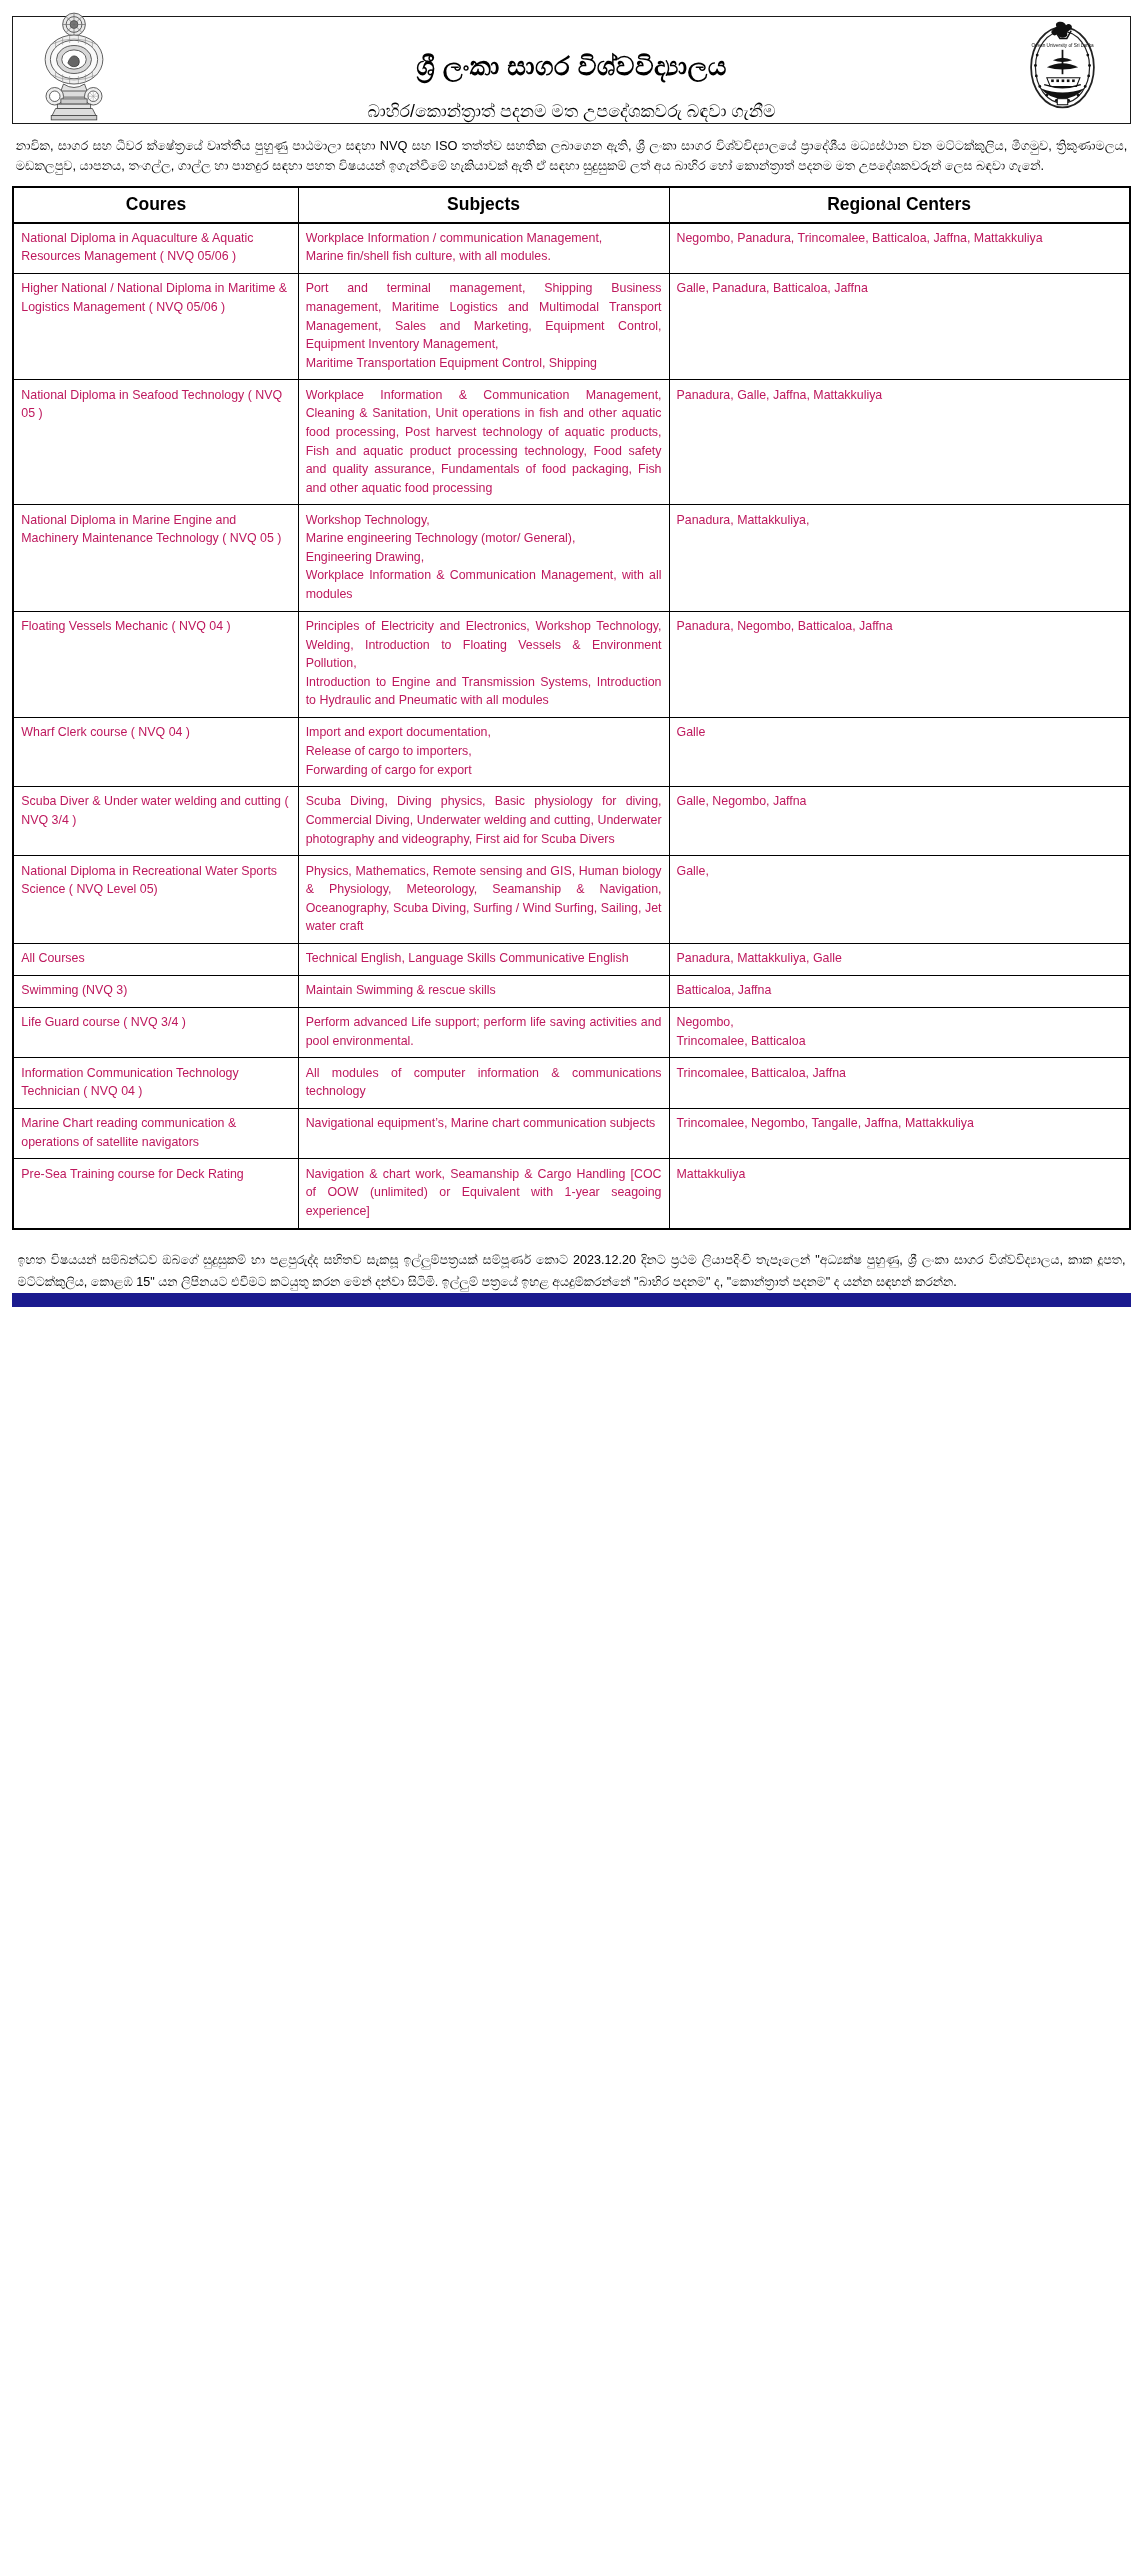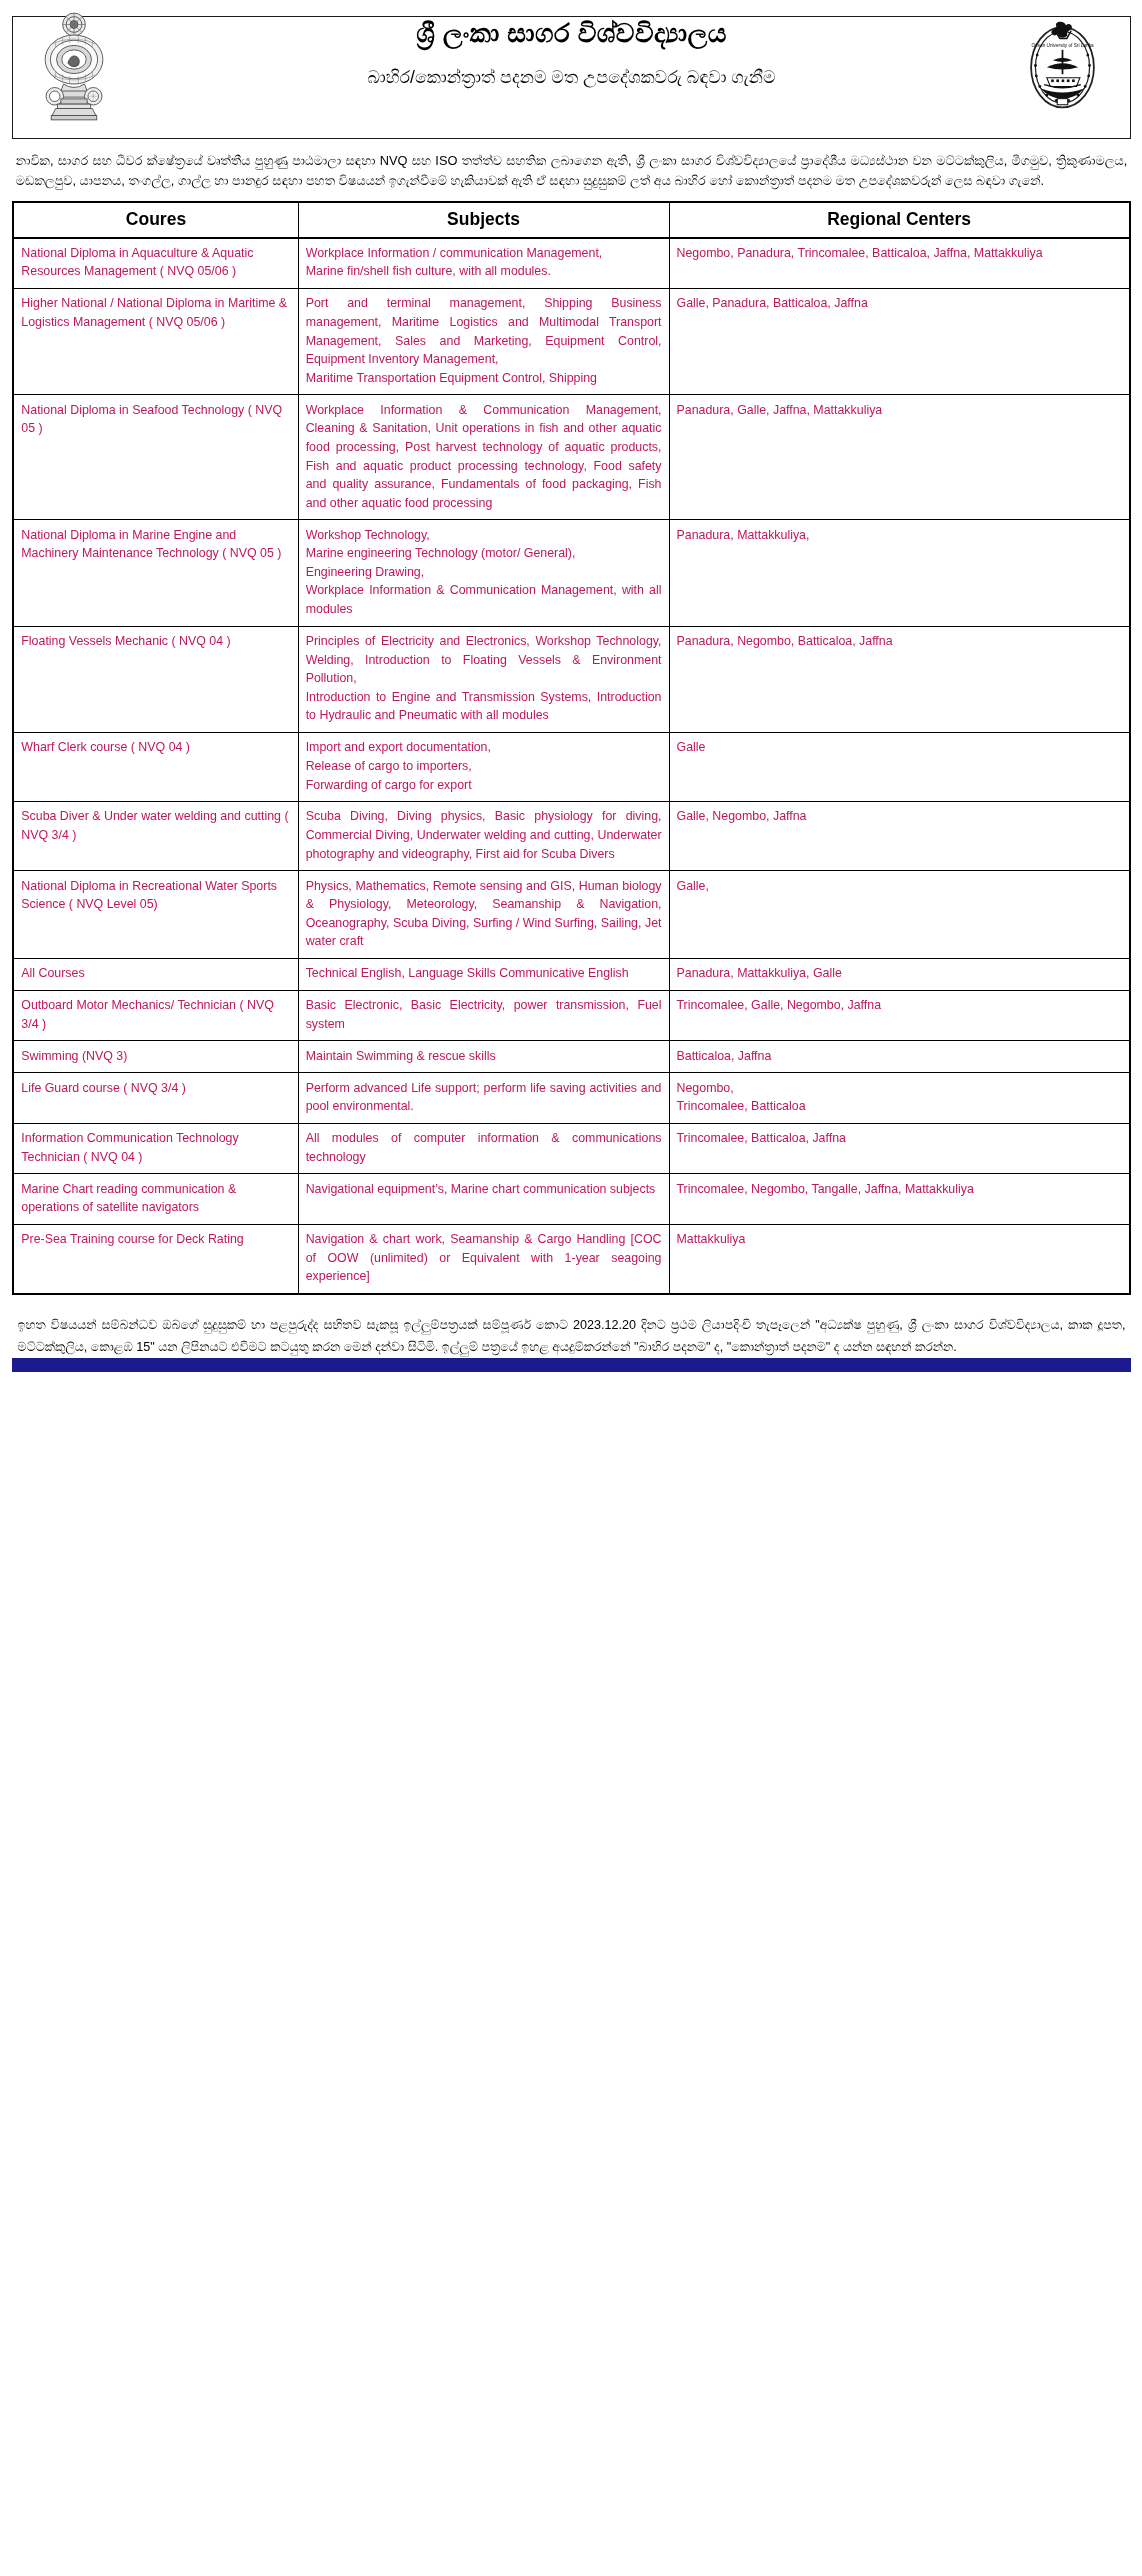--- a/index.html
+++ b/index.html
@@ -19,23 +19,23 @@
     min-height: 2576px;
     box-sizing: border-box;
     background: #ffffff;
     padding: 15.8px 12.3px 0 12.3px;
   }
 
   
   .header-banner {
     position: relative;
     border: 1.8px solid #1a1a1a;
-    height: 123px;
+    height: 108px;
     display: flex;
-    align-items: flex-start;
+    align-items: flex-end;
     justify-content: center;
     box-sizing: border-box;
     background: #fff;
   }
   .crest-left {
     position: absolute;
     left: 19px;
     top: -12.2px;
     width: 84px;
     height: 116px;
@@ -314,25 +314,20 @@
           <td class="col-course">National Diploma in Recreational Water Sports Science ( NVQ Level 05)</td>
           <td class="col-subject">Physics, Mathematics, Remote sensing and GIS, Human biology &amp; Physiology, Meteorology, Seamanship &amp; Navigation, Oceanography, Scuba Diving, Surfing / Wind Surfing, Sailing, Jet water craft</td>
           <td class="col-center short">Galle,</td>
         </tr>
         <tr>
           <td class="col-course">All Courses</td>
           <td class="col-subject">Technical English, Language Skills Communicative English</td>
           <td class="col-center">Panadura, Mattakkuliya, Galle</td>
         </tr>
         <tr>
-          <td class="col-course">Outboard Motor Mechanics/ Technician ( NVQ 3/4 )</td>
-          <td class="col-subject">Basic Electronic, Basic Electricity, power transmission, Fuel system</td>
-          <td class="col-center">Trincomalee, Galle, Negombo, Jaffna</td>
-        </tr>
-        <tr>
           <td class="col-course">Swimming (NVQ 3)</td>
           <td class="col-subject">Maintain Swimming &amp; rescue skills</td>
           <td class="col-center short">Batticaloa, Jaffna</td>
         </tr>
         <tr>
           <td class="col-course">Life Guard course ( NVQ 3/4 )</td>
           <td class="col-subject">Perform advanced Life support; perform life saving activities and pool environmental.</td>
           <td class="col-center">Negombo,<br>Trincomalee, Batticaloa</td>
         </tr>
         <tr>

